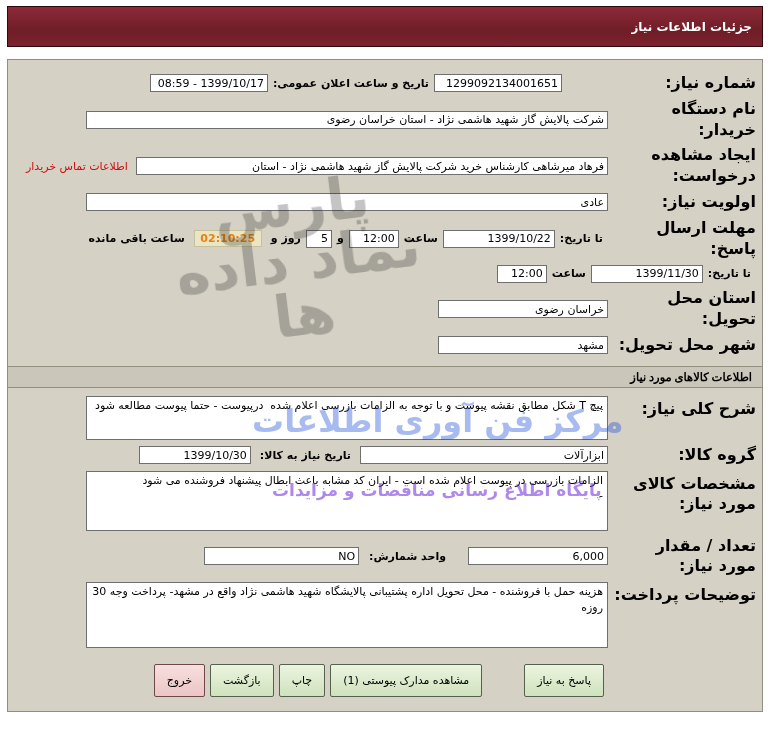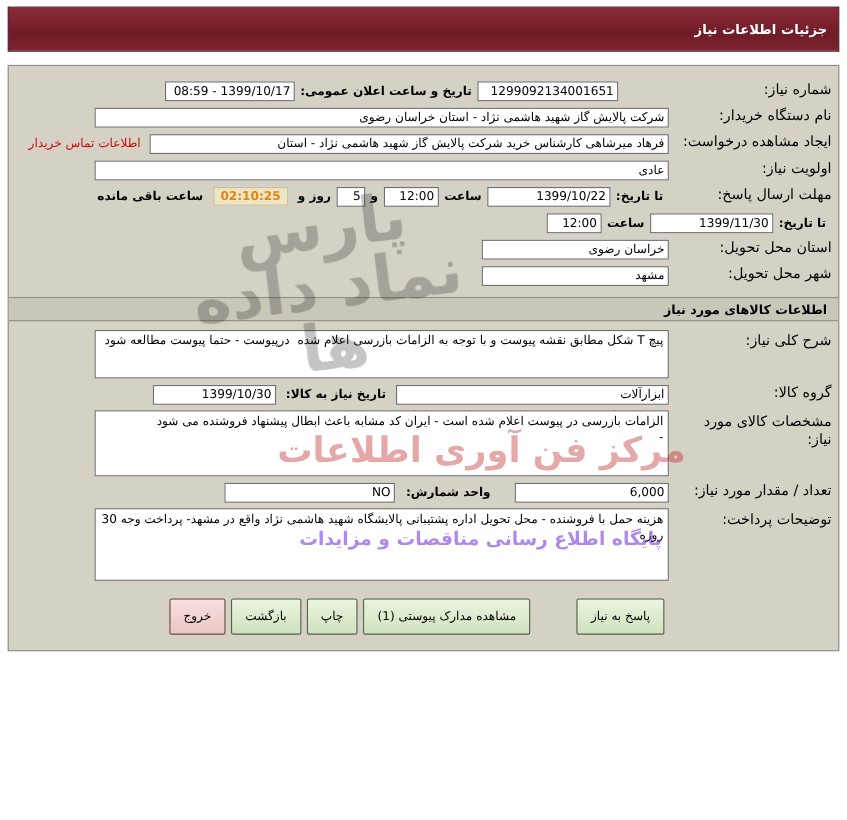--- a/index.html
+++ b/index.html
@@ -24,63 +24,63 @@
   .panel {
     margin: 12px 7px 0;
     background: #d5d1c5;
     border: 1px solid #8f8d85;
     padding: 8px 6px 12px;
     position: relative;
   }
   .row { display: flex; align-items: center; margin: 5px 0; min-height: 19px; font-size: 11px; }
   .row.top { align-items: flex-start; }
   .row.top .lbl { padding-top: 3px; }
-  .lbl { flex: 0 0 148px; font-weight: normal; font-size: 13px; padding-left: 6px; line-height: 1.3; color: #000; }
+  .lbl { flex: 0 0 148px; font-weight: bold; font-size: 16px; padding-left: 6px; line-height: 1.3; color: #000; }
   .lbl.narrow { padding-left: 58px; }
   .ctl {
     background: #fff; border: 1px solid #6f6f6f;
     height: 18px; font-size: 11px; font-family: inherit;
     padding: 0 3px; direction: rtl; color: #000;
   }
   textarea.ctl { height: auto; resize: none; padding: 1px 4px; line-height: 1.4; overflow: hidden; }
   .grow { flex: 1 1 auto; }
   .sp { margin: 0 5px; white-space: nowrap; font-weight: bold; }
   .countdown {
     background: #ebe5c4; color: #e5830e; font-weight: bold;
     width: 68px; height: 17px; display: inline-flex; align-items: center; justify-content: center;
     font-size: 11px; border: 1px solid #c6c09c; direction: ltr; margin: 0 4px; text-align: right;
   }
   .redlink { color: #cf0e0e; font-size: 11px; margin-right: 8px; white-space: nowrap; cursor: pointer; font-weight: normal; }
   .section-bar {
     margin: 10px -6px 8px;
     background: #cac6b9;
     border-top: 1px solid #93907f; border-bottom: 1px solid #93907f;
     padding: 3px 10px;
-    font-weight: bold; font-size: 11.5px; color: #000;
+    font-weight: bold; font-size: 11.5px; color: #000; font-family: Liberation Serif, serif;
   }
   .btnbar { display: flex; align-items: center; margin: 16px 0 2px; padding-right: 152px; }
   .btn {
     height: 33px; border: 1px solid #55614f; border-radius: 2px;
     background: linear-gradient(#ebf4df, #cfe2bd);
     font-size: 11px; font-family: inherit; padding: 0 12px; color: #000; cursor: pointer;
     margin-left: 5px; white-space: nowrap;
   }
   .btn.primary { margin-left: 42px; }
   .btn.pink { background: linear-gradient(#f7dfdf, #ecc5c5); border-color: #6e4848; }
   
   .wm { position: absolute; inset: 0; pointer-events: none; z-index: 6; }
   .wm-stamp {
     position: absolute; top: 178px; left: 168px; width: 260px;
     font-size: 58px; font-weight: bold; line-height: 0.95;
     color: #1e1e1e; opacity: 0.26; transform: rotate(-7deg);
     filter: blur(0.6px); text-align: center;
   }
   .wm-title {
-    position: absolute; top: 390px; left: 252px;
-    font-size: 32px; font-weight: bold; color: #b91c1c; opacity: 0.38;
+    position: absolute; top: 402px; left: 252px;
+    font-size: 32px; font-weight: bold; color: #1d4ed8; opacity: 0.38;
     white-space: nowrap; filter: blur(0.3px);
   }
   .wm-latin {
     position: absolute; top: 444px; left: 312px;
     font-size: 24px; font-weight: bold; font-style: italic; color: #555; opacity: 0.32;
     direction: ltr; letter-spacing: 1px; white-space: nowrap;
   }
   .wm-tagline {
     position: absolute; top: 480px; left: 272px;
     font-size: 17px; font-weight: bold; color: #6d28d9; opacity: 0.55; white-space: nowrap;

